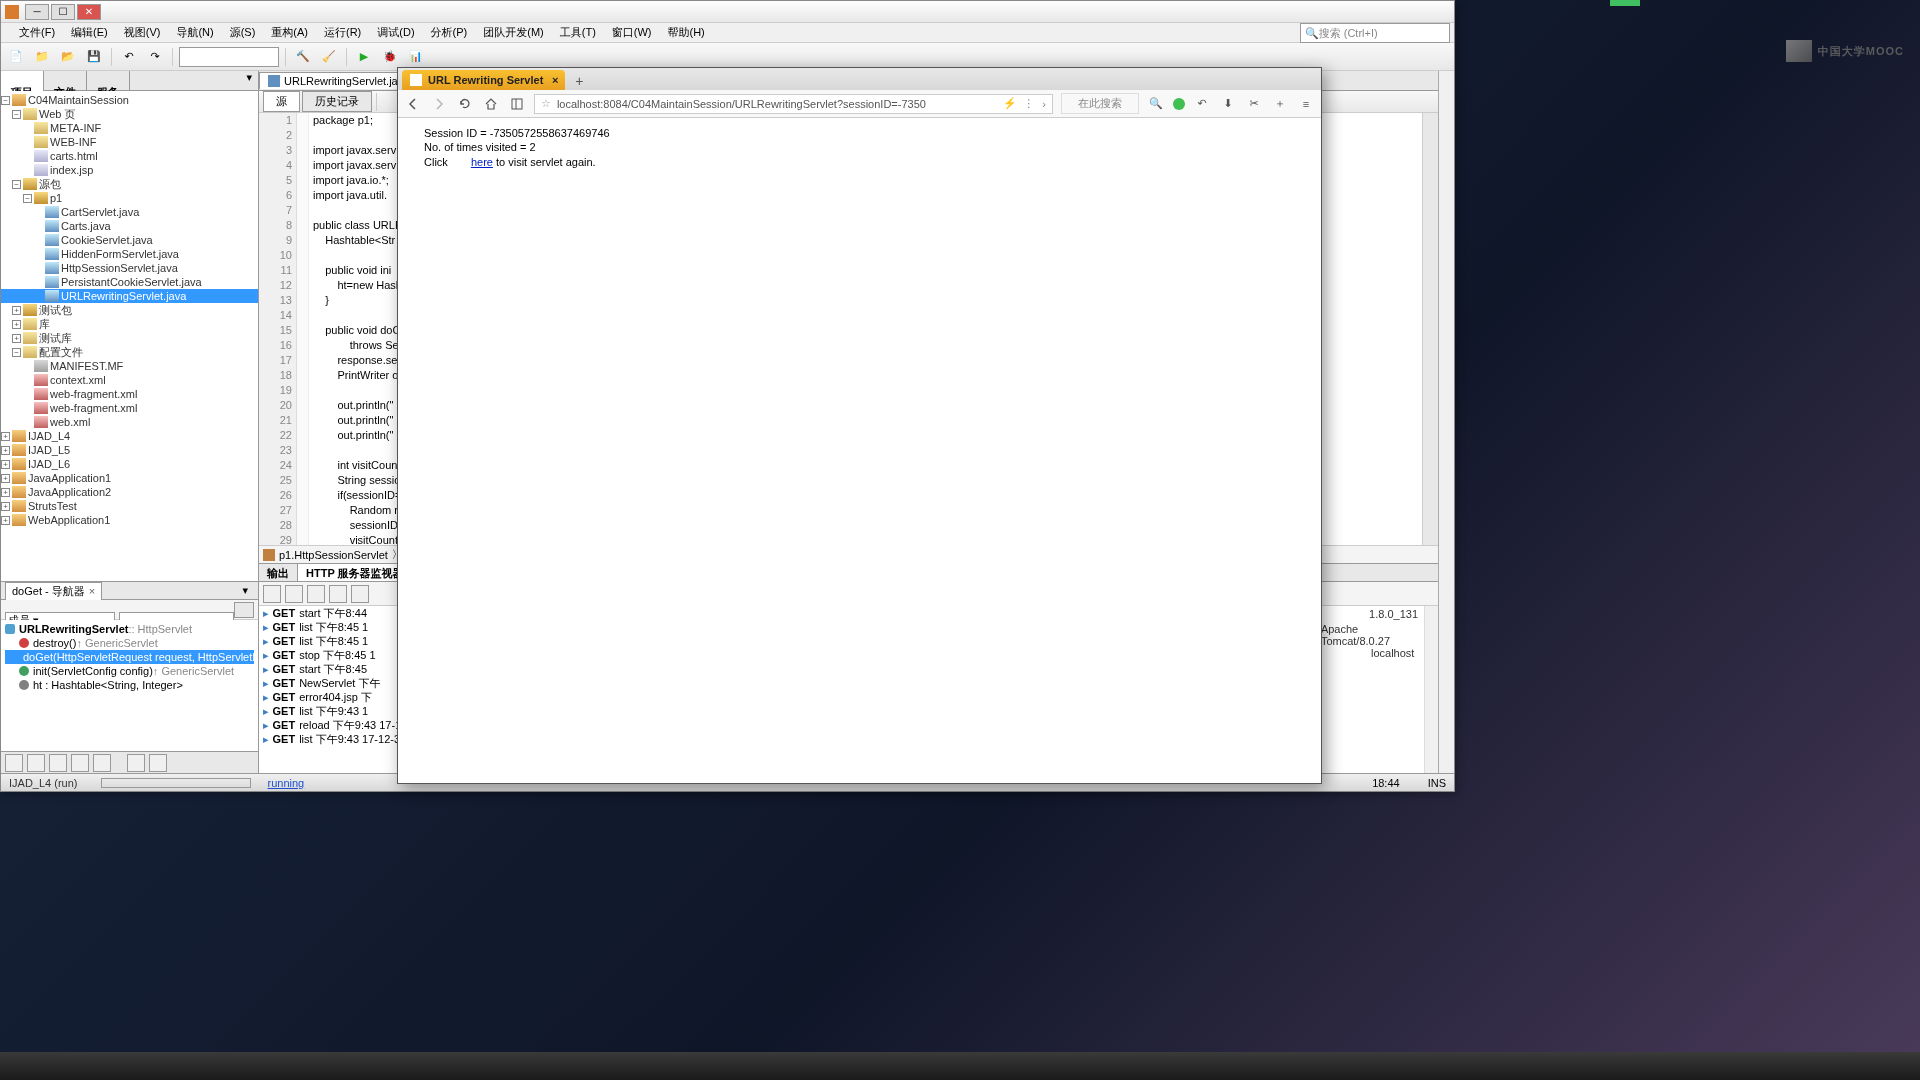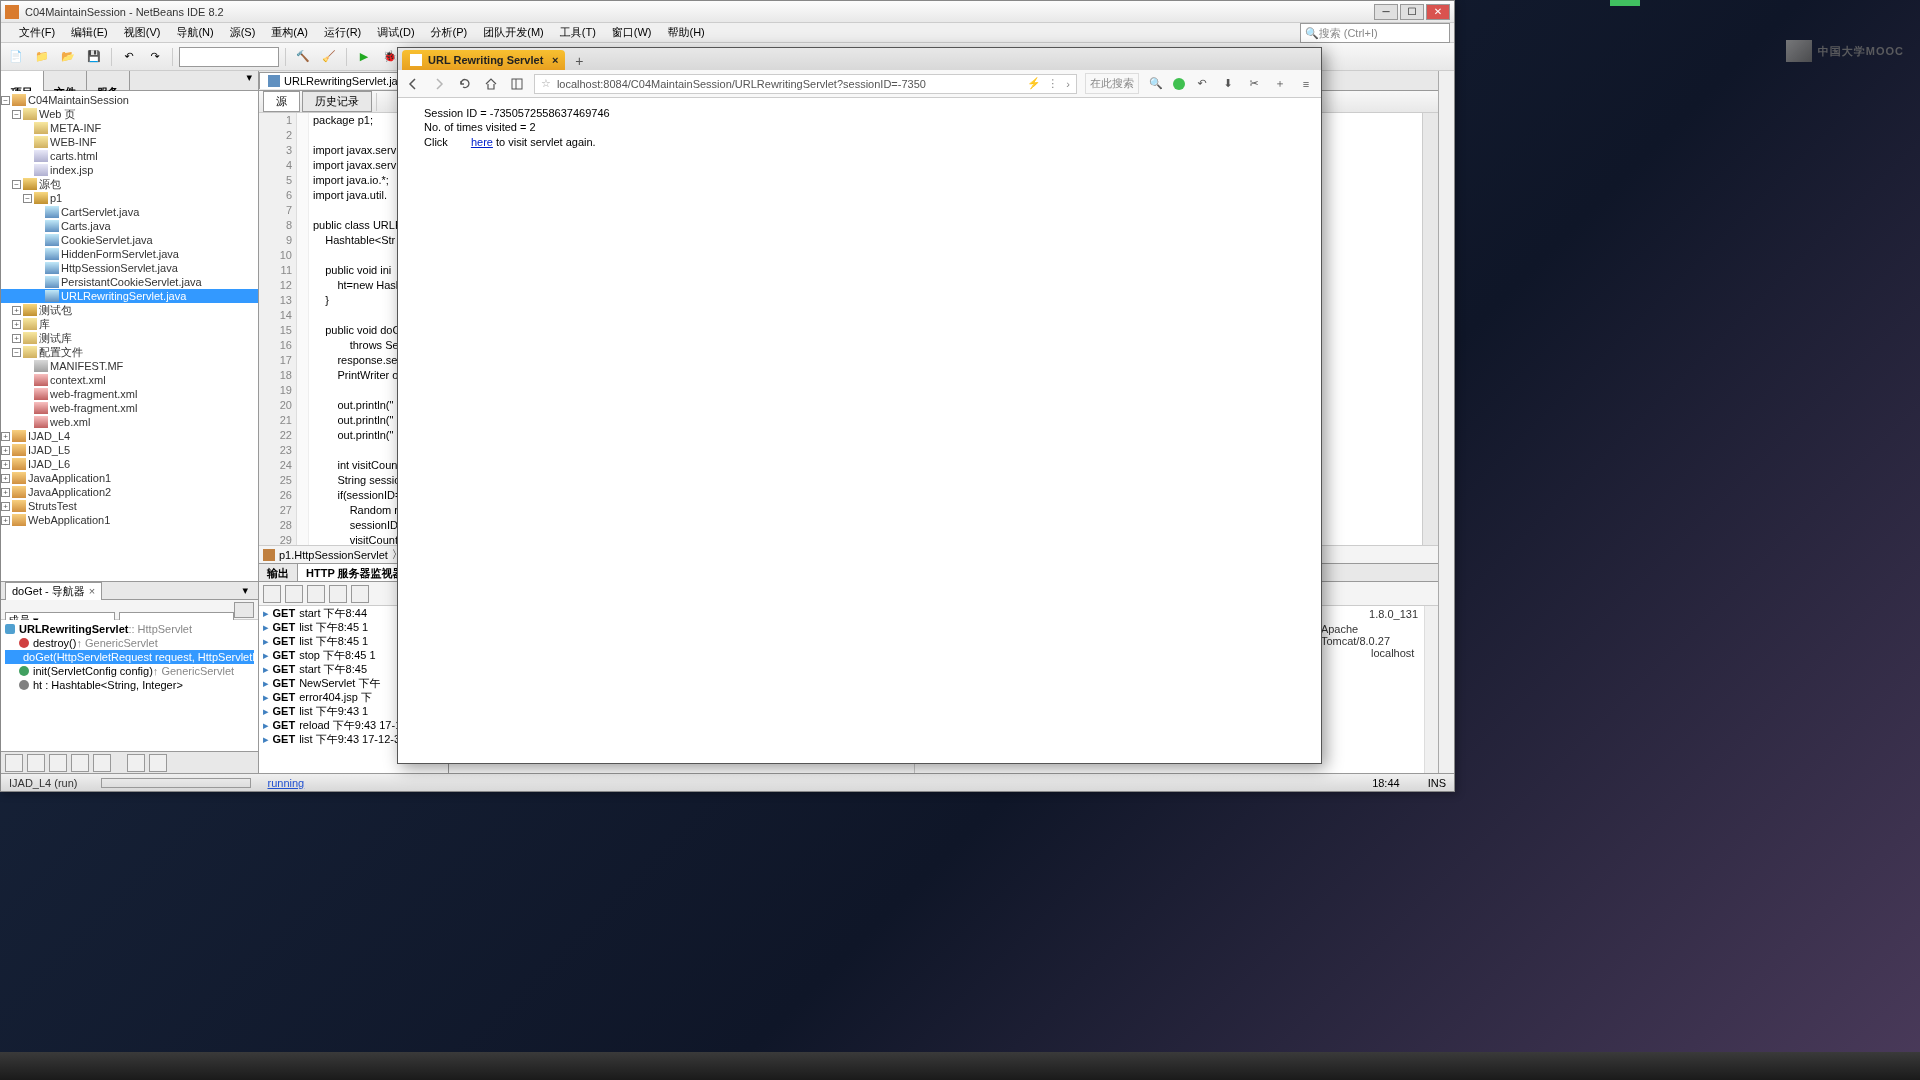--- a/index.html
+++ b/index.html
@@ -87,21 +87,21 @@
 .si-row { display:flex; }
 .si-key { width:450px; color:#555; }
 .si-val { color:#333; }
 .breadcrumb-bar { height:18px; background:#f4f4f4; border-top:1px solid #ccc; display:flex; align-items:center; padding:0 4px; font-size:11px; }
 .bc-icon { width:12px; height:12px; background:#c08040; margin-right:4px; }
 .status-bar { height:18px; background:linear-gradient(#f0f0f0,#d8d8d8); border-top:1px solid #999; display:flex; align-items:center; padding:0 8px; font-size:11px; gap:16px; }
 .status-run { color:#333; }
 .status-prog { width:150px; height:10px; border:1px solid #999; margin-left:8px; position:relative; }
 .status-time { margin-left:auto; }
 
-.browser { position:absolute; top:47px; left:397px; width:925px; height:717px; background:#fff; border:1px solid #555; box-shadow:4px 4px 16px rgba(0,0,0,0.4); display:flex; flex-direction:column; }
+.browser { position:absolute; top:67px; left:397px; width:925px; height:717px; background:#fff; border:1px solid #555; box-shadow:4px 4px 16px rgba(0,0,0,0.4); display:flex; flex-direction:column; }
 .br-tabs { height:22px; background:linear-gradient(#e8e8e8,#d8d8d8); display:flex; align-items:flex-end; padding-left:4px; }
 .br-tab { height:20px; background:linear-gradient(#f8c030,#e8a020); padding:2px 22px 2px 8px; display:flex; align-items:center; gap:6px; border-radius:4px 4px 0 0; position:relative; font-size:11px; font-weight:bold; color:#222; }
 .br-tab-icon { width:12px; height:12px; background:#fff; }
 .br-tab-close { position:absolute; right:4px; top:4px; width:12px; height:12px; text-align:center; line-height:12px; cursor:pointer; }
 .br-newtab { width:20px; height:18px; text-align:center; line-height:18px; margin-left:4px; cursor:pointer; font-size:14px; color:#555; }
 .br-toolbar { height:28px; background:#f8f8f8; border-bottom:1px solid #ccc; display:flex; align-items:center; padding:0 6px; gap:8px; }
 .br-btn { width:18px; height:18px; display:flex; align-items:center; justify-content:center; cursor:pointer; color:#555; }
 .br-btn svg { display:block; }
 .br-addr { flex:1; height:20px; border:1px solid #ccc; background:#fff; display:flex; align-items:center; padding:0 6px; font-size:12px; color:#555; }
 .br-addr-text { flex:1; overflow:hidden; white-space:nowrap; }
@@ -126,21 +126,20 @@
 <div class="mooc-logo">
       <div class="mooc-cube"></div>
       <span>中国大学MOOC</span>
     </div>
 <div class="badge-green"></div>
 
 <div class="ide-window">
 
   <div class="title-bar">
     <div class="title-icon"></div>
-    <div class="title-text">C04MaintainSession - NetBeans IDE 8.2</div>
     <div class="win-controls">
       <div class="win-btn">─</div>
       <div class="win-btn">☐</div>
       <div class="win-btn close">✕</div>
     </div>
   </div>
 
   <div class="menu-bar" id="menu-bar">
         <span class="menu-item">文件(F)</span>
         <span class="menu-item">编辑(E)</span>
@@ -620,21 +619,21 @@
           </svg>
         </div>
     <div class="br-addr">
       <span style="margin-right:6px;color:#aaa">☆</span>
       <span class="br-addr-text">localhost:8084/C04MaintainSession/URLRewritingServlet?sessionID=-7350</span>
       <span style="margin:0 6px;color:#888">⚡</span>
       <span style="color:#888">⋮</span>
       <span style="margin-left:8px;color:#888">›</span>
     </div>
     <div class="br-right-icons">
-      <span style="color:#888;border:1px solid #ddd;padding:2px 4px">在此搜索</span>
+      <span style="color:#888;border:1px solid #ddd;padding:2px 16px">在此搜索</span>
       <div class="br-btn">🔍</div>
       <div class="green-dot"></div>
       <div class="br-btn">↶</div>
       <div class="br-btn">⬇</div>
       <div class="br-btn">✂</div>
       <div class="br-btn">＋</div>
       <div class="br-btn">≡</div>
     </div>
   </div>
   <div class="br-content">

